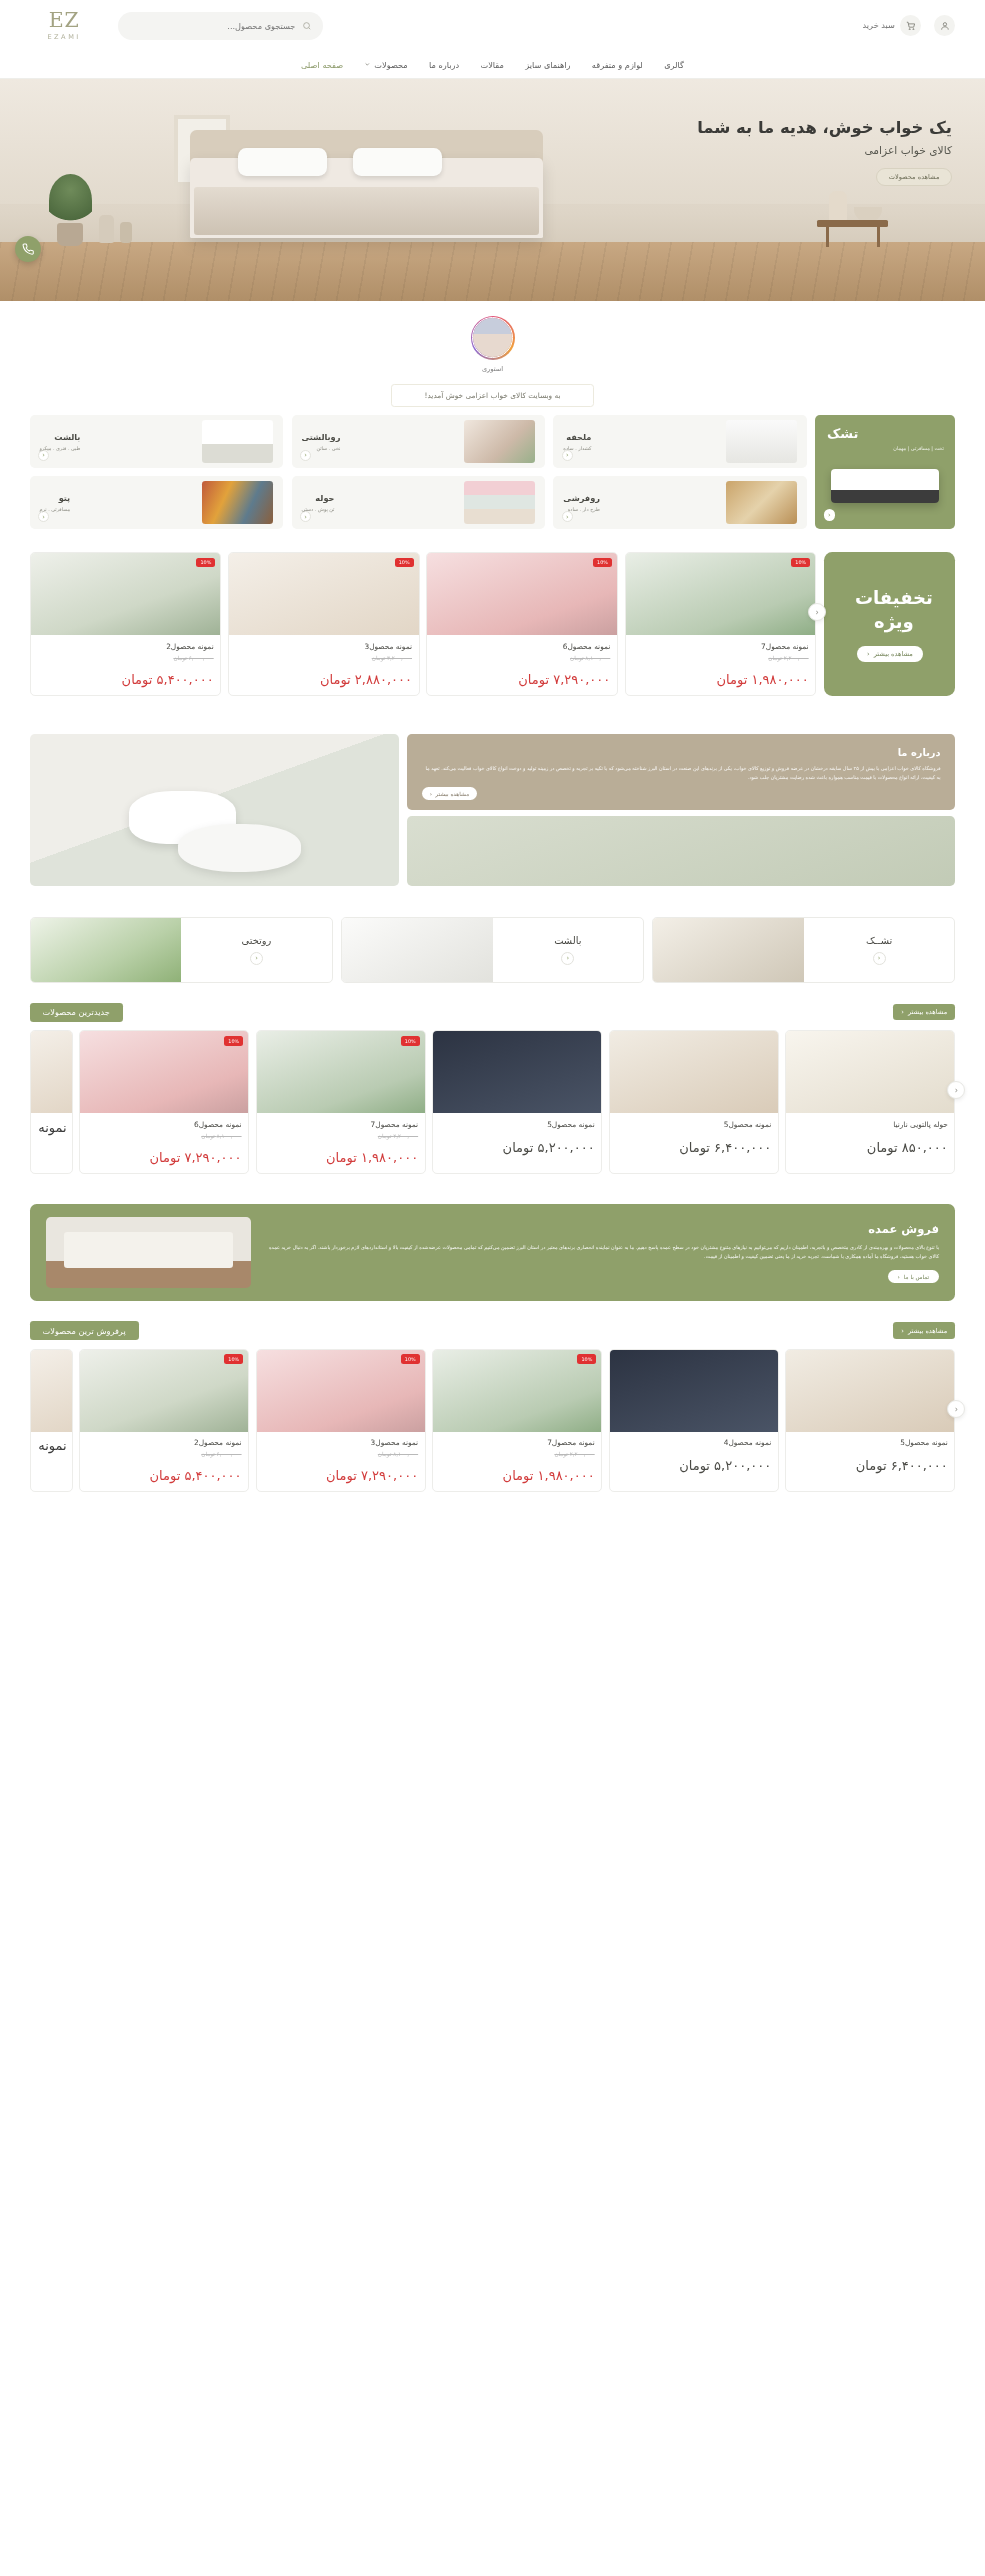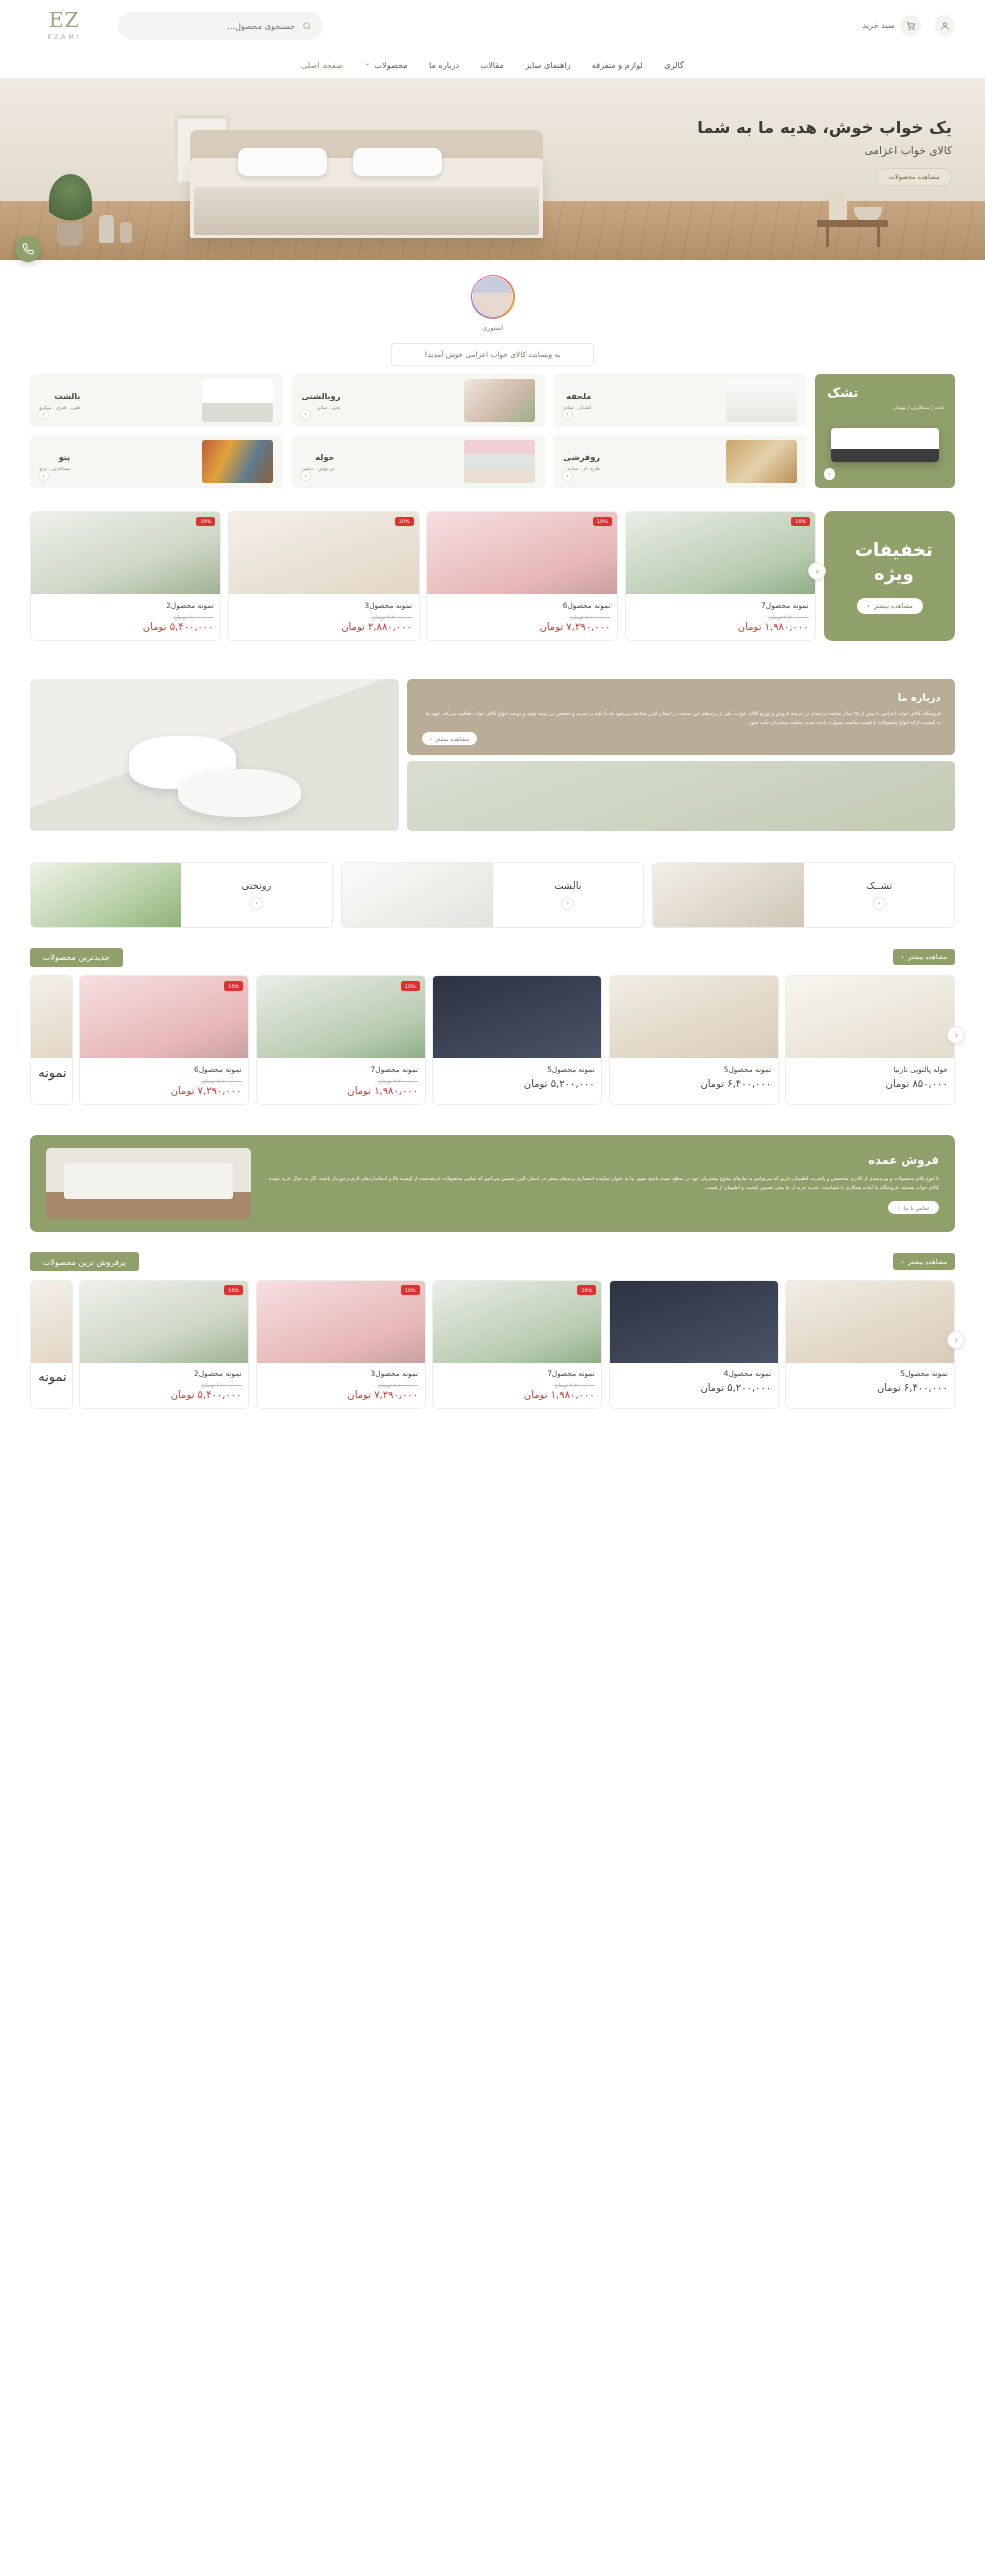--- a/index.html
+++ b/index.html
@@ -67,21 +67,21 @@
   }
   .navbar .nav-item {
     font-size: 8.2px; color: #5e5e5e; display: flex; align-items: center; gap: 3.3px;
     white-space: nowrap;
   }
   .navbar .nav-item.active { color: #8c9a6a; }
 
   
   .hero {
     position: relative;
-    height: 181px;
+    height: 222px;
     background: linear-gradient(180deg,#e8e1d6 0%, #ded5c7 60%, #c8bca9 100%);
     overflow: hidden;
   }
   .hero .room {
     position: absolute; inset: 0;
   }
   .hero .wall { position:absolute; left:0; right:0; top:0; height: 125px; background: linear-gradient(180deg,#efe9e0,#e2dacd); }
   .hero .floor { position:absolute; left:0; right:0; bottom:0; height: 59px; background: linear-gradient(180deg,#c8a883,#b08f68); }
   .hero .floorlines { position:absolute; left:0; right:0; bottom:0; height:59px;
     background: repeating-linear-gradient(100deg, rgba(0,0,0,0.05) 0 1.6px, rgba(255,255,255,0) 1.6px 21.3px); }
@@ -243,21 +243,21 @@
   .pi1 { background: linear-gradient(160deg,#eef0ea,#cfd8c7 60%, #9fb296); }
   .pi2 { background: linear-gradient(160deg,#f4efe8,#e2d6c6); }
   .pi3 { background: linear-gradient(160deg,#f6dfe0,#e7b7b7 70%, #caa0a0); }
   .pi4 { background: linear-gradient(160deg,#e9eee6,#b9cbb2 70%, #8fae86); }
   .pi5 { background: linear-gradient(160deg,#2c3342,#4a5466); }
   .pi6 { background: linear-gradient(160deg,#f1ece3,#d9cbb8); }
   .pi7 { background: linear-gradient(160deg,#f8f5ee,#e3dccd); }
   .prod-card .pbody { padding: 6.6px 6.6px 8.2px; text-align: right; }
   .prod-card .pname { font-size: 7.4px; color: #4a4a45; }
   .prod-card .pold { font-size: 5.7px; color: #b9b9b9; text-decoration: line-through; margin-top: 4.1px; }
-  .prod-card .pprice { font-size: 10px; color: #d23b3b; margin-top: 1px; }
+  .prod-card .pprice { font-size: 13px; color: #d23b3b; margin-top: 11px; }
   .prod-card .pprice.plain { color: #4a4a45; }
   .nav-arrow {
     position: absolute; right: -9.9px; top: 51px;
     width: 18px; height: 18px; border-radius: 50%; background: #fff;
     border: 0.8px solid #e8e8e4; display:flex; align-items:center; justify-content:center;
     box-shadow: 0 1.6px 4.1px rgba(0,0,0,.08); font-size: 8.2px; color: #8a8a82; z-index: 6;
   }
 
   
   .about { display: flex; gap: 8.2px; padding: 0 29.6px; margin-top: 38px; }

